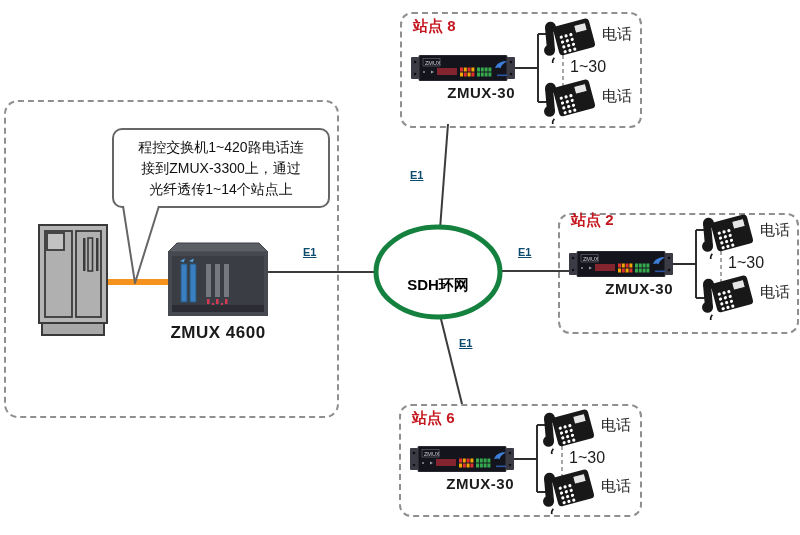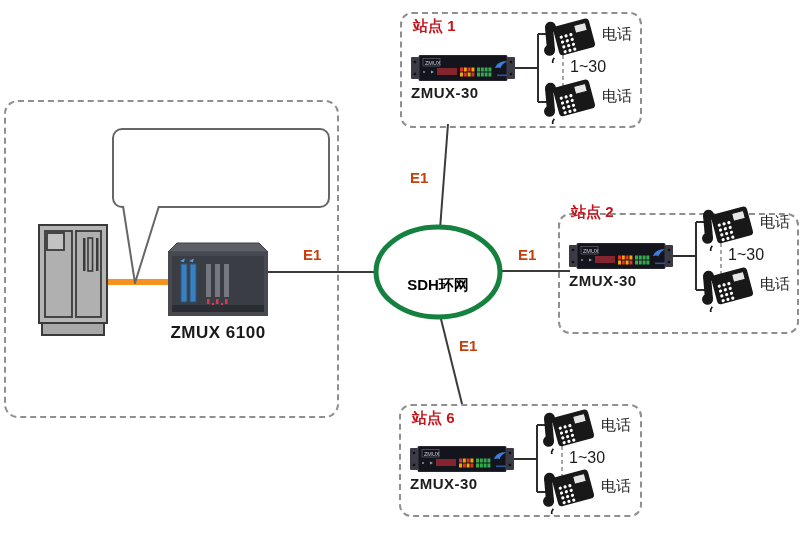--- a/index.html
+++ b/index.html
@@ -15,24 +15,24 @@
   #station-2{left:558px;top:213px;width:237px;height:117px;}
   #station-3{left:399px;top:404px;width:239px;height:109px;}
   
   .bubble{position:absolute;left:112px;top:128px;width:218px;height:80px;background:#fff;
           border:2px solid #666;border-radius:10px;box-sizing:border-box;
           display:flex;flex-direction:column;justify-content:center;align-items:center;
           font-size:14px;line-height:1.5;color:#111;text-align:center;z-index:3;}
   .tail{position:absolute;left:110px;top:205px;z-index:4;}
   
   .lbl{position:absolute;white-space:nowrap;}
-  .e1{font-weight:bold;font-size:15px;color:#c2410c;}
+  .e1{font-weight:bold;font-size:11px;color:#0c4a6e;text-decoration:underline;}
   .hub-label{font-weight:bold;font-size:15px;color:#000;text-align:center;}
   .station-title{position:absolute;left:13px;top:5px;font-size:15px;font-weight:bold;color:#C4161E;}
-  .dev-label{position:absolute;left:11px;top:72px;width:104px;text-align:left;
+  .dev-label{position:absolute;left:11px;top:72px;width:104px;text-align:right;
              font-size:15px;font-weight:600;color:#1c1c1c;letter-spacing:.5px;}
   .phone-label{position:absolute;font-size:15px;color:#1c1c1c;text-align:right;}
   .range-label{position:absolute;left:170px;top:46px;width:58px;font-size:16px;color:#1c1c1c;}
   .big-label{font-size:17px;color:#1a1a1a;letter-spacing:.5px;}
 </style>
 </head>
 <body>
 
 <div class="canvas">
 
@@ -51,20 +51,23 @@
   <div class="gbox station" id="station-3"></div>
 
   <div class="lbl e1 abs" style="left:303px;top:246px;z-index:2;">E1</div>
   <div class="lbl e1 abs" style="left:410px;top:169px;z-index:2;">E1</div>
   <div class="lbl e1 abs" style="left:518px;top:246px;z-index:2;">E1</div>
   <div class="lbl e1 abs" style="left:459px;top:337px;z-index:2;">E1</div>
 
   <div class="lbl hub-label abs" style="left:398px;top:263px;width:80px;z-index:2;margin-top:13px;">SDH环网</div>
 
   <div class="bubble">
+    <div>程控交换机1~420路电话连</div>
+    <div>接到ZMUX-3300上，通过</div>
+    <div>光纤透传1~14个站点上</div>
   </div>
   <svg class="tail" width="60" height="86" viewBox="0 0 60 86">
     <path d="M13,1 L25,78 L49,1" fill="#ffffff" stroke="#666" stroke-width="2" stroke-linejoin="round"></path>
   </svg>
 
   <svg class="abs" style="left:38px;top:224px;z-index:2;" width="72" height="116" viewBox="0 0 72 116">
     <rect x="1" y="1" width="68" height="98" fill="#b5b5b5" stroke="#3a3a3a" stroke-width="2"></rect>
     <rect x="7" y="7" width="27" height="86" fill="#b0b0b0" stroke="#3a3a3a" stroke-width="1.8"></rect>
     <rect x="9" y="9" width="17" height="17" fill="#c2c2c2" stroke="#3a3a3a" stroke-width="1.8"></rect>
     <rect x="38" y="7" width="25" height="86" fill="#b0b0b0" stroke="#3a3a3a" stroke-width="1.8"></rect>
@@ -85,24 +88,24 @@
     <rect x="38" y="22" width="5" height="33" fill="#75787f"></rect>
     <rect x="47" y="22" width="5" height="33" fill="#75787f"></rect>
     <rect x="56" y="22" width="5" height="33" fill="#75787f"></rect>
     <rect x="39" y="57" width="2.5" height="5" fill="#d63a52"></rect>
     <rect x="48" y="57" width="2.5" height="5" fill="#d63a52"></rect>
     <rect x="57" y="57" width="2.5" height="5" fill="#d63a52"></rect>
     <rect x="44" y="61" width="2" height="4" fill="#d63a52"></rect>
     <rect x="53" y="61" width="2" height="4" fill="#d63a52"></rect>
     <rect x="4" y="63" width="92" height="7" fill="#2b2d33"></rect>
   </svg>
-  <div class="lbl big-label abs" style="left:168px;top:323px;width:100px;text-align:center;font-weight:600;z-index:2;">ZMUX 6100</div>
+  <div class="lbl big-label abs" style="left:168px;top:323px;width:100px;text-align:center;font-weight:600;z-index:2;">ZMUX 4600</div>
 
   <div class="abs" style="left:400px;top:12px;width:238px;height:112px;z-index:2;">
-    <div class="station-title">站点 1</div>
+    <div class="station-title">站点 8</div>
     <svg class="abs" style="left:0;top:0;" width="238" height="117" viewBox="0 0 238 117">
       <line x1="115" y1="56" x2="138" y2="56" stroke="#2e2e2e" stroke-width="2"></line>
       <line x1="138" y1="22" x2="138" y2="90" stroke="#2e2e2e" stroke-width="2"></line>
       <line x1="138" y1="22" x2="152" y2="22" stroke="#2e2e2e" stroke-width="2"></line>
       <line x1="138" y1="90" x2="152" y2="90" stroke="#2e2e2e" stroke-width="2"></line>
       <line x1="163" y1="36" x2="163" y2="86" stroke="#8a8a8a" stroke-width="1.5" stroke-dasharray="4 3"></line>
     </svg>
     <svg class="abs" style="left:11px;top:43px;" width="104" height="26" viewBox="0 0 104 26">
       <rect x="0" y="2" width="8" height="22" rx="1" fill="#3a3b44"></rect>
       <circle cx="4" cy="7" r="1.3" fill="#0d0d12"></circle>
@@ -182,21 +185,21 @@
           <circle cx="10" cy="7" r="5.5" fill="#181818"></circle>
           <circle cx="7" cy="30" r="5.5" fill="#181818"></circle>
           <rect x="4.5" y="7" width="8" height="23" fill="#181818"></rect>
         </g>
         <path d="M8,38 q-5,4 -1,7 q4,3 0,6" stroke="#181818" stroke-width="1.6" fill="none"></path>
       </g>
     </svg>
     <div class="phone-label" style="left:202px;top:75px;">电话</div>
   </div>
 
-  <div class="abs" style="left:558px;top:198px;width:237px;height:117px;z-index:2;">
+  <div class="abs" style="left:558px;top:206px;width:237px;height:117px;z-index:2;">
     <div class="station-title">站点 2</div>
     <svg class="abs" style="left:0;top:0;" width="238" height="117" viewBox="0 0 238 117">
       <line x1="115" y1="58" x2="138" y2="58" stroke="#2e2e2e" stroke-width="2"></line>
       <line x1="138" y1="24" x2="138" y2="92" stroke="#2e2e2e" stroke-width="2"></line>
       <line x1="138" y1="24" x2="152" y2="24" stroke="#2e2e2e" stroke-width="2"></line>
       <line x1="138" y1="92" x2="152" y2="92" stroke="#2e2e2e" stroke-width="2"></line>
       <line x1="163" y1="38" x2="163" y2="88" stroke="#8a8a8a" stroke-width="1.5" stroke-dasharray="4 3"></line>
     </svg>
     <svg class="abs" style="left:11px;top:45px;" width="104" height="26" viewBox="0 0 104 26">
       <rect x="0" y="2" width="8" height="22" rx="1" fill="#3a3b44"></rect>

